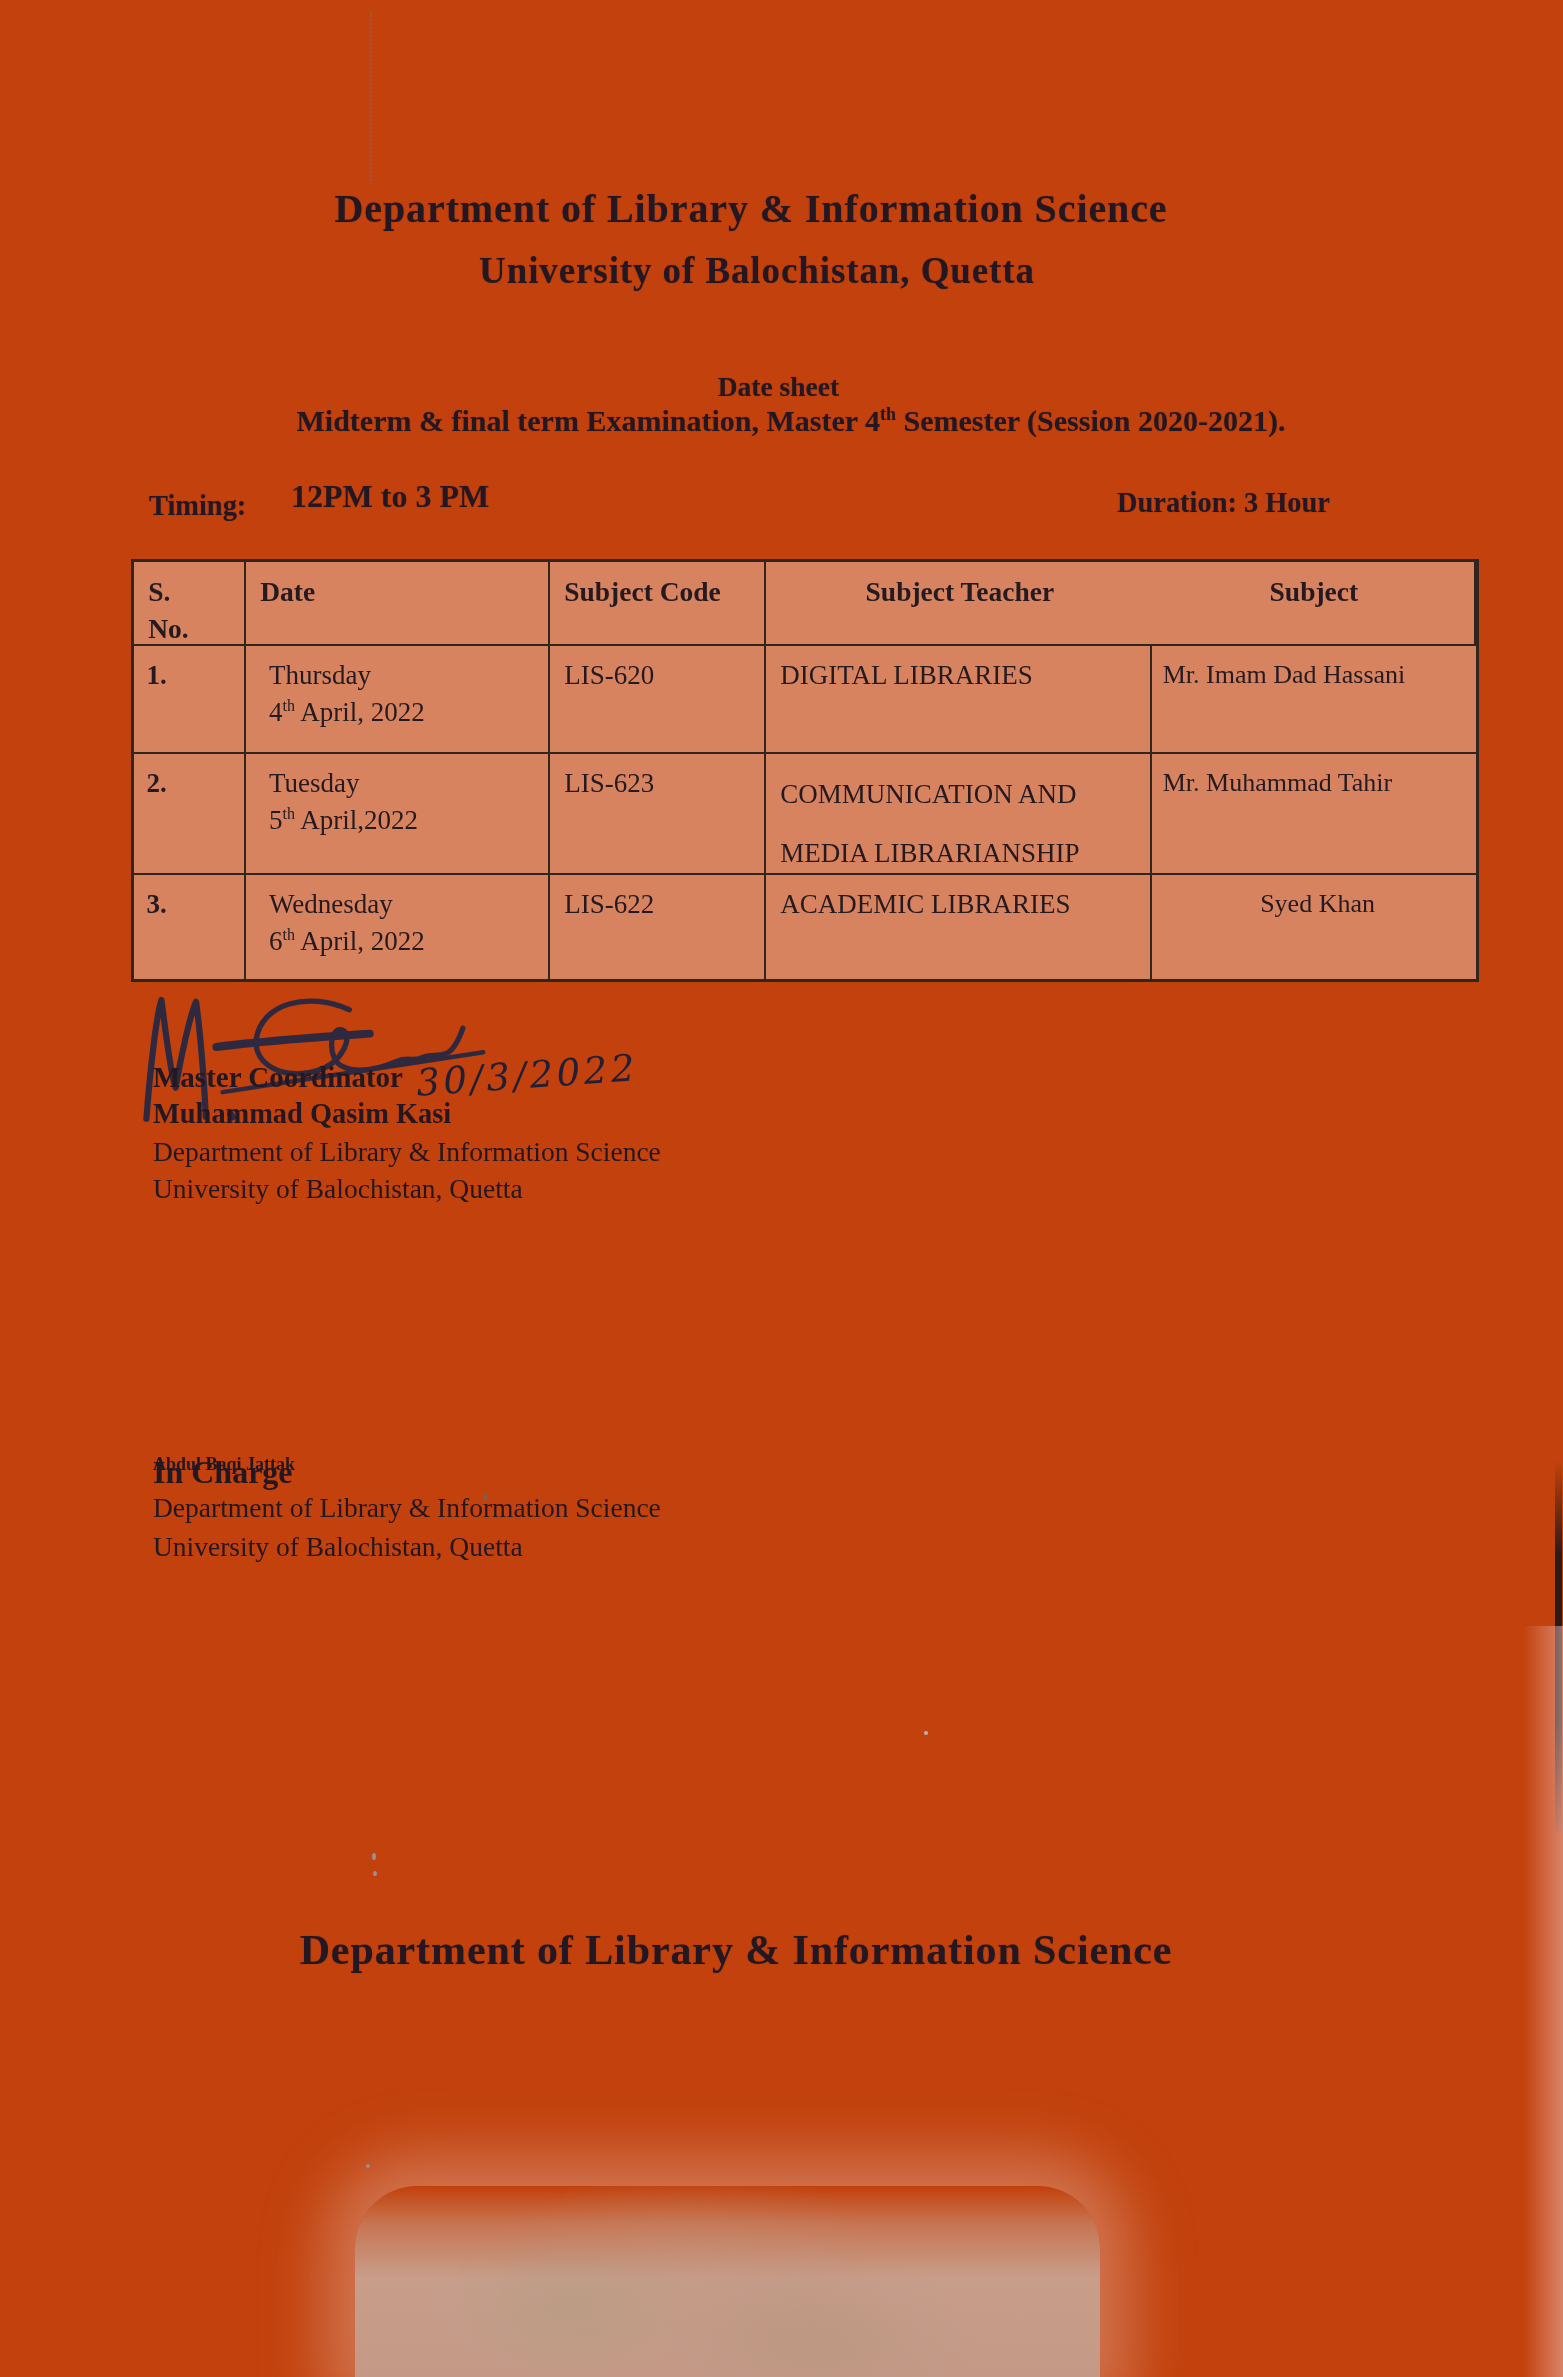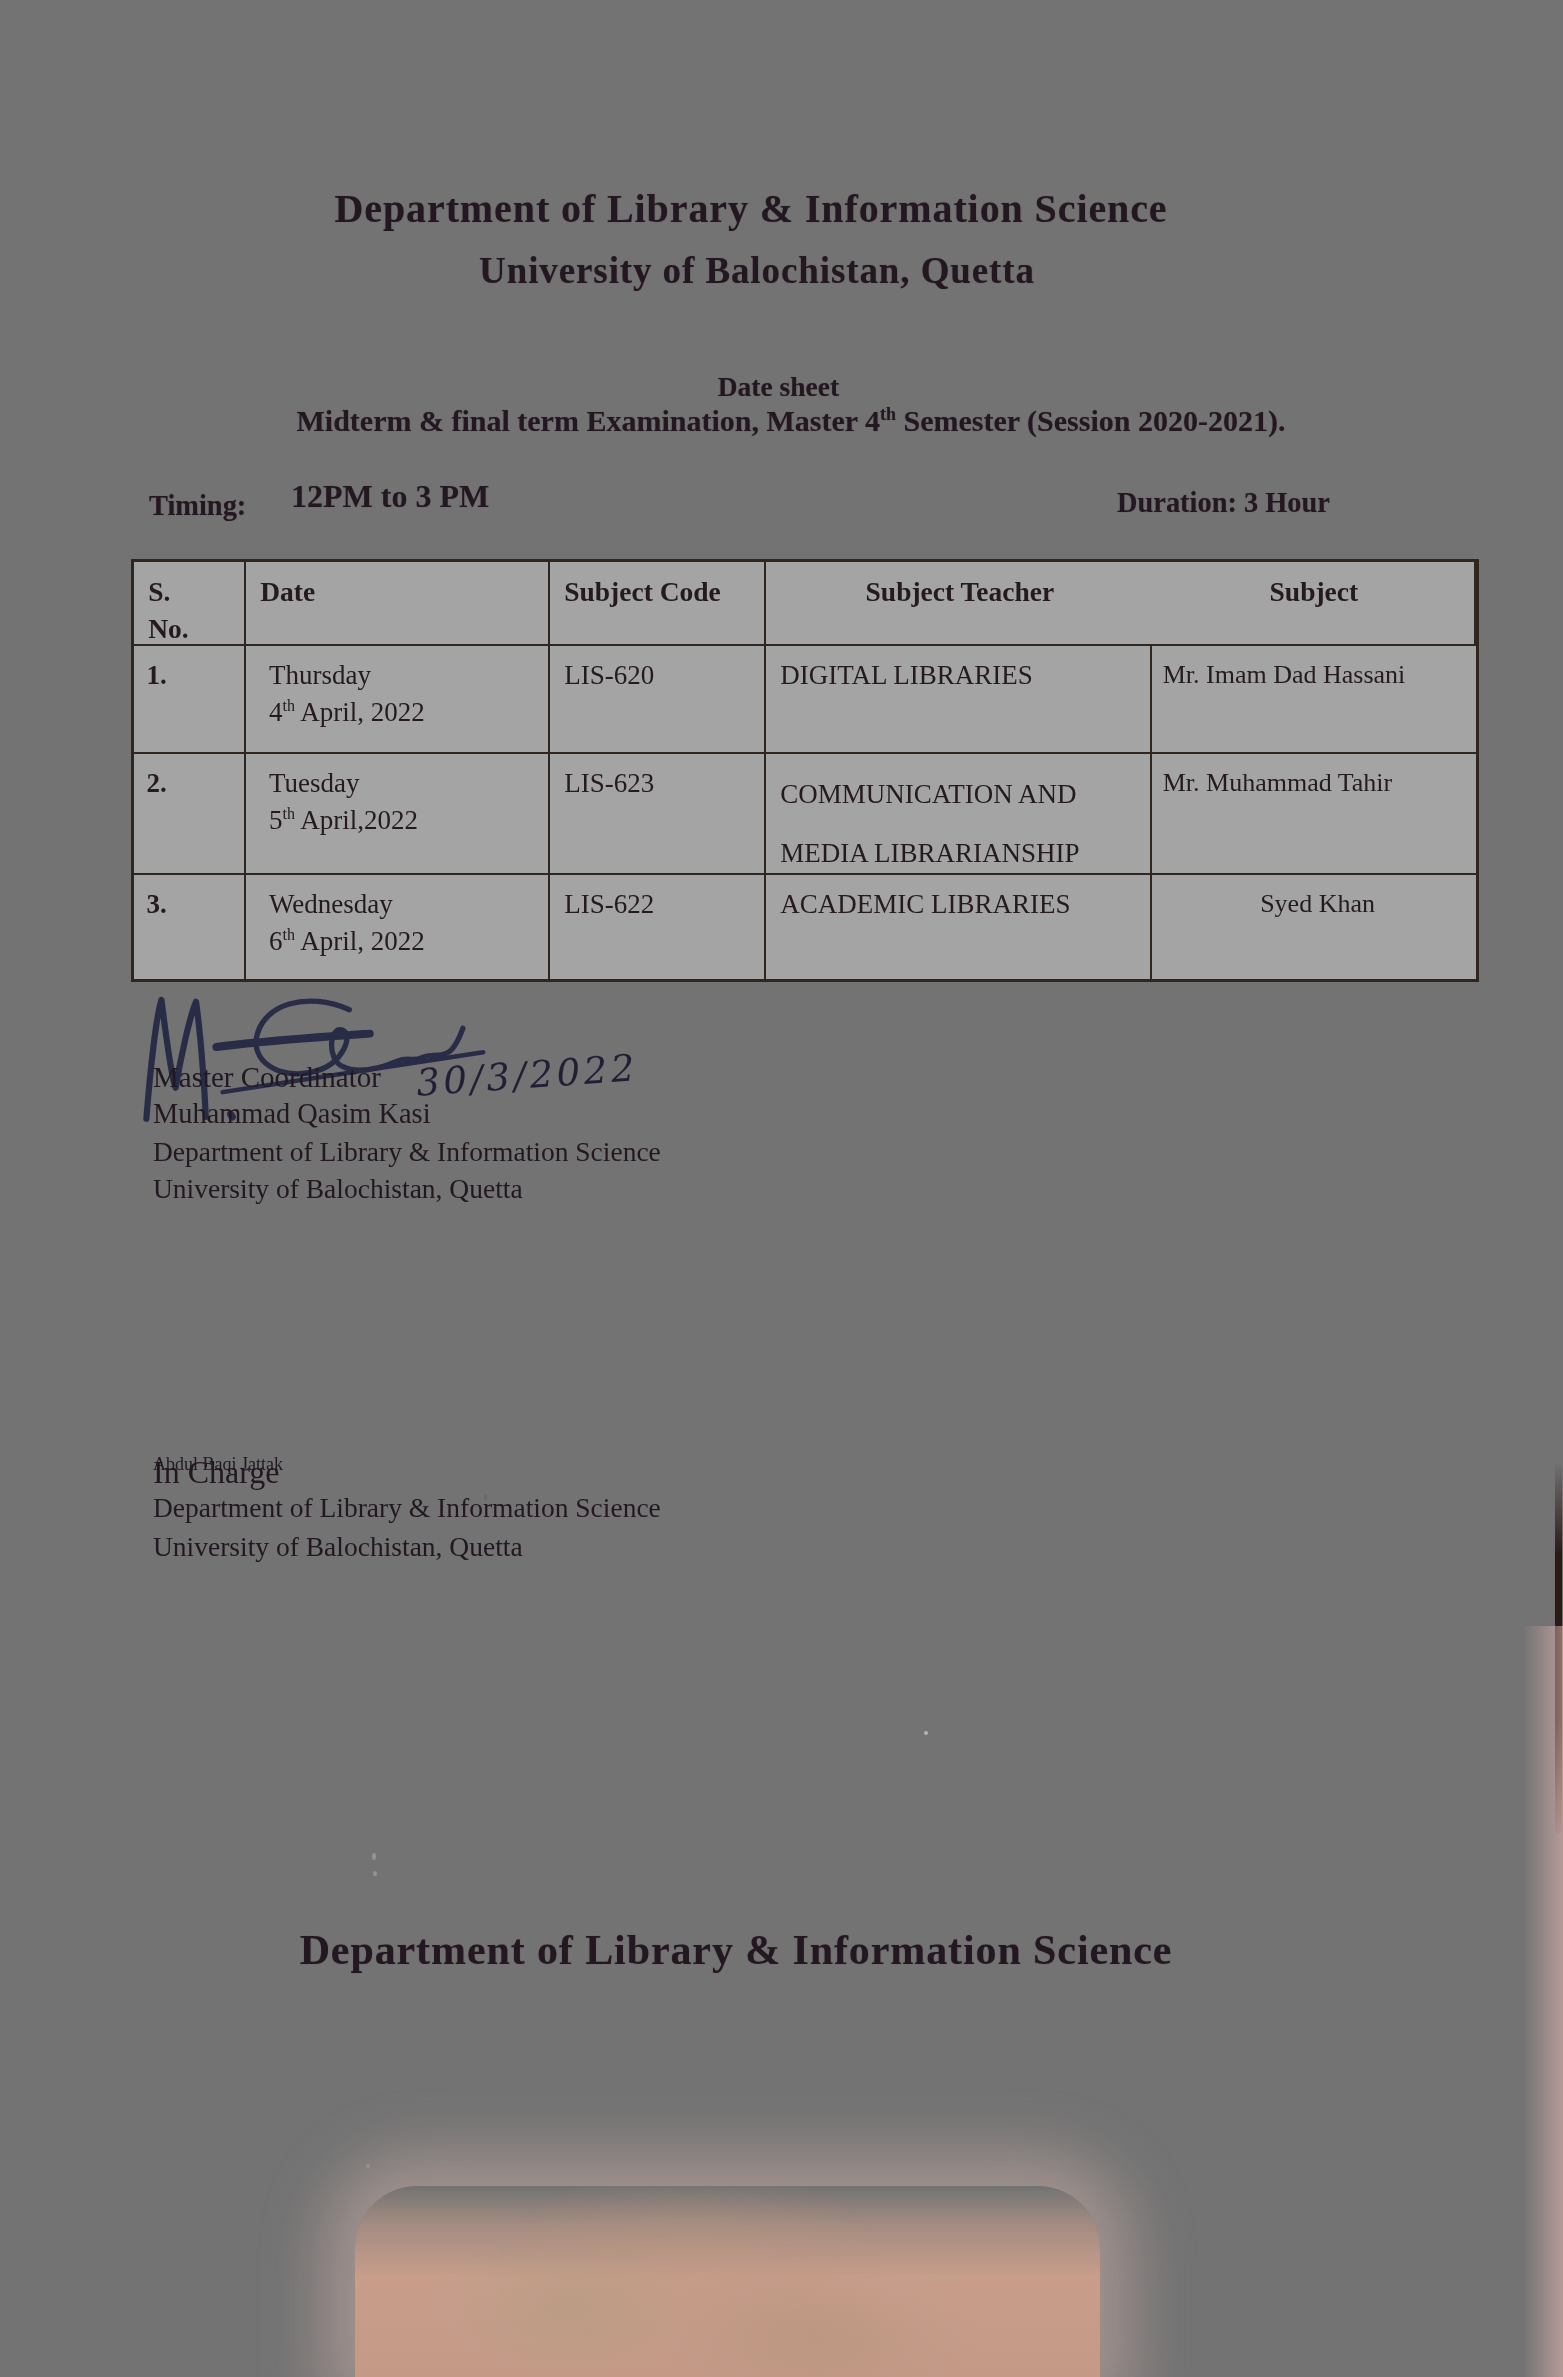--- a/index.html
+++ b/index.html
@@ -1,19 +1,19 @@
 <!DOCTYPE html>
 <html style="font-size:14.2px"><head>
 <meta charset="utf-8">
 <style>
   html,body{margin:0;padding:0;}
   body{width:1564px;height:2377px;overflow:hidden;}
   .page{
     position:relative;width:1564px;height:2377px;
-    background:#737373;
+    background:#c2410c;
     font-family:"Liberation Serif","DejaVu Serif",serif;
     color:#231821;
   }
   .abs{position:absolute;}
   .ctr{left:0;width:100%;text-align:center;}
   .soft{text-shadow:0 0 1.1px rgba(70,30,45,.45);}
   
   .h1{top:185px;font-size:40px;font-weight:bold;letter-spacing:0.9px;transform:translateX(-31px);}
   .h2{top:249px;font-size:37px;font-weight:bold;letter-spacing:0.9px;transform:translateX(-25px);}
   .ds-title{top:371px;font-size:27.5px;font-weight:bold;transform:translateX(-3.6px);}
@@ -54,21 +54,21 @@
   .cell.teach.c-center{padding-left:12.4px;font-family:Liberation Serif, serif;}
   
   .sig-svg{left:130px;top:984px;}
   .hand-date{
     left:416px;top:1054px;font-size:37px;font-style:italic;
     letter-spacing:3.6px;color:#211f35;transform:rotate(-4deg);
     font-family:"DejaVu Serif",serif;
   }
   .block{left:153px;line-height:1.0;}
   .bl{position:absolute;left:0;white-space:nowrap;}
-  .bold{font-weight:normal;}
+  .bold{font-weight:bold;}
   .coord{top:1063px;width:711px;height:151px;}
   .coord .l1{top:0;font-size:29px;}
   .coord .l2{top:37px;font-size:28.4px;}
   .coord .l3{top:75px;font-size:27.5px;}
   .coord .l4{top:112px;font-size:27.5px;}
   .incharge{top:1416px;width:711px;height:160px;}
   .incharge .l1{top:0;font-size:32px;margin-top:40px;}
   .incharge .l2{top:39px;font-size:18px;}
   .incharge .l3{top:78px;font-size:27.5px;}
   .incharge .l4{top:117px;font-size:27.5px;}

